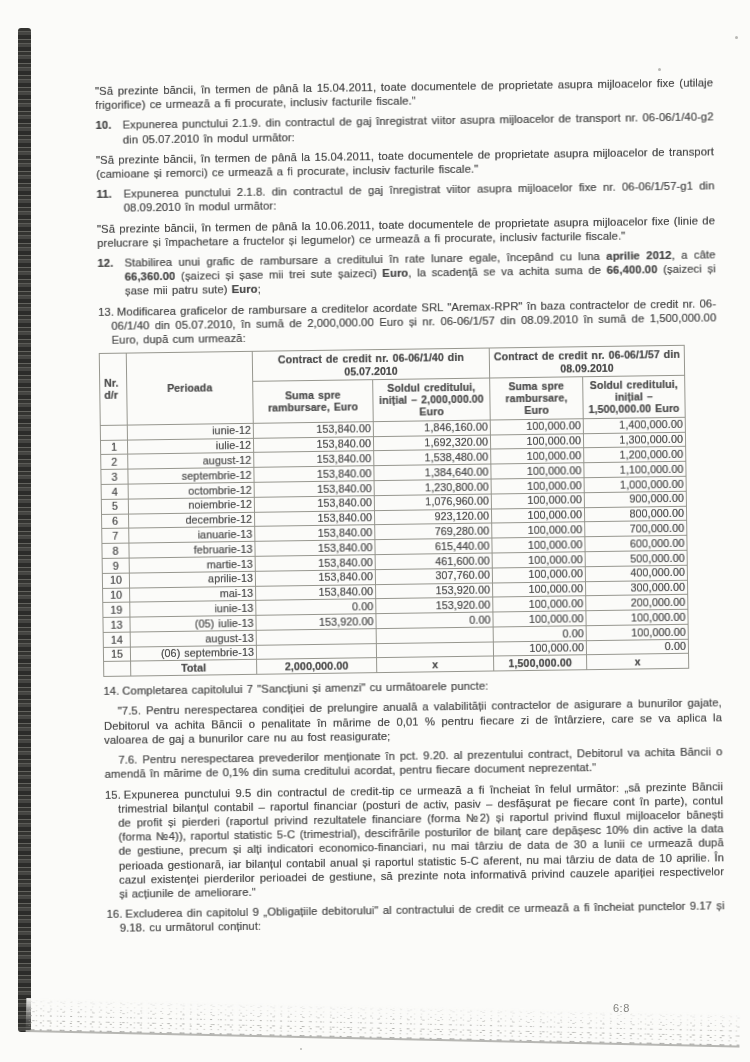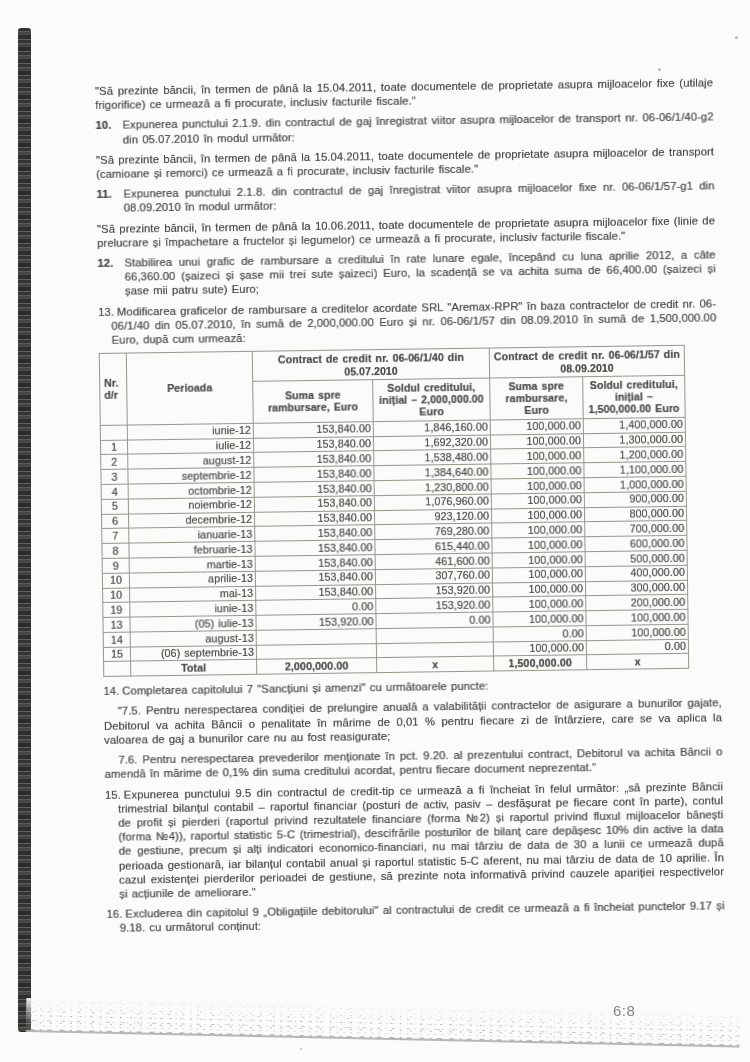--- a/index.html
+++ b/index.html
@@ -27,38 +27,38 @@
     background-image:
       linear-gradient(rgba(251,251,249,.92), rgba(251,251,249,.3) 55%, rgba(251,251,249,0)),
       radial-gradient(rgba(105,105,100,.55) .7px, transparent 1.3px),
       radial-gradient(rgba(130,130,125,.5) .6px, transparent 1.1px),
       radial-gradient(rgba(90,90,88,.5) .8px, transparent 1.4px);
     background-size:100% 100%, 10px 7px, 7px 5px, 15px 9px;
     filter:blur(.3px);
   }
   .page-num{
     position:absolute;left:613px;top:1002px;
-    font-size:15px;color:#82827e;letter-spacing:.5px;filter:blur(.3px);
+    font-size:11px;color:#82827e;letter-spacing:.5px;filter:blur(.3px);
   }
   
   .content{
     position:absolute;left:95px;top:84px;width:618px;
     transform:rotate(-0.8deg);transform-origin:0 0;
     color:#474747;font-size:11.3px;line-height:14.2px;text-align:justify;
     letter-spacing:.05px;word-spacing:1px;
     text-shadow:0 0 .5px rgba(80,80,80,.65);
     filter:blur(.26px);
   }
   .content p{margin:0 0 6px 0;}
   .item-a{padding-left:27px;text-indent:-27px;}
   .item-a .num{display:inline-block;width:27px;text-indent:0;font-weight:bold;}
   .item-b{padding-left:13px;text-indent:-13px;}
   .item-b .num{margin-right:3px;}
   .qblock{margin-left:13px;text-indent:14px;}
-  b{font-weight:normal;}
+  b{font-weight:bold;}
   
   table.sched{
     border-collapse:collapse;table-layout:fixed;width:585px;
     margin:4px 0 7px 0;font-size:10.8px;color:#4a4a4a;line-height:12.5px;
   }
   table.sched th, table.sched td{border:1px solid #96968e;}
   table.sched thead th{
     font-weight:bold;text-align:center;vertical-align:middle;
     padding:2px 3px;font-size:10.6px;line-height:12.3px;
   }

